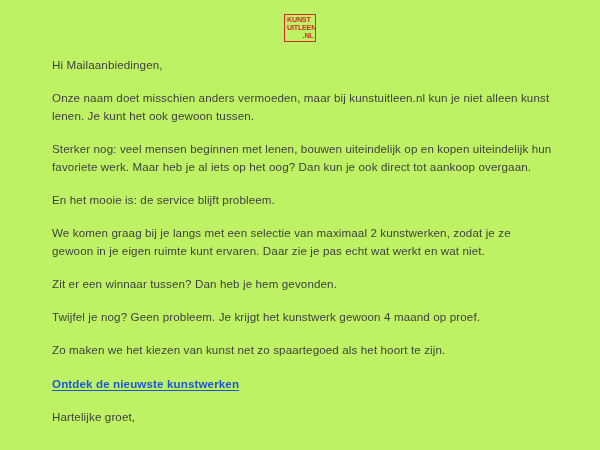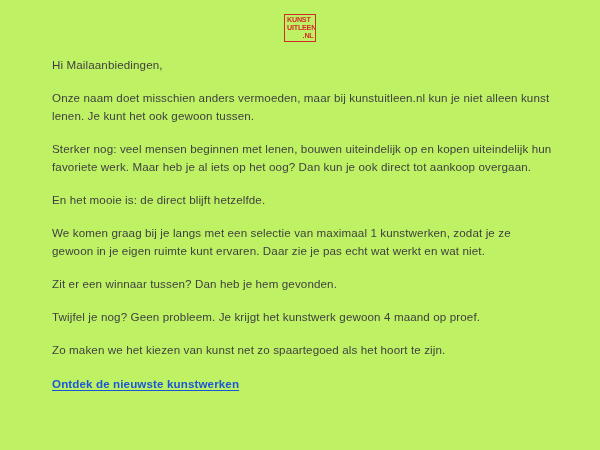--- a/index.html
+++ b/index.html
@@ -117,30 +117,31 @@
   </div>
 
   <div class="body-copy">
 
     <p class="para">Hi Mailaanbiedingen,</p>
 
     <p class="para">Onze naam doet misschien anders vermoeden, maar bij kunstuitleen.nl kun je niet alleen kunst lenen. Je kunt het ook gewoon tussen.</p>
 
     <p class="para">Sterker nog: veel mensen beginnen met lenen, bouwen uiteindelijk op en kopen uiteindelijk hun favoriete werk. Maar heb je al iets op het oog? Dan kun je ook direct tot aankoop overgaan.</p>
 
-    <p class="para">En het mooie is: de direct blijft hetzelfde.</p>
+    <p class="para">En het mooie is: de service blijft probleem.</p>
 
-    <p class="para">We komen graag bij je langs met een selectie van maximaal 1 kunstwerken, zodat je ze gewoon in je eigen ruimte kunt ervaren. Daar zie je pas echt wat werkt en wat niet.</p>
+    <p class="para">We komen graag bij je langs met een selectie van maximaal 2 kunstwerken, zodat je ze gewoon in je eigen ruimte kunt ervaren. Daar zie je pas echt wat werkt en wat niet.</p>
 
     <p class="para">Zit er een winnaar tussen? Dan heb je hem gevonden.</p>
 
     <p class="para">Twijfel je nog? Geen probleem. Je krijgt het kunstwerk gewoon 4 maand op proef.</p>
 
     <p class="para">Zo maken we het kiezen van kunst net zo spaartegoed als het hoort te zijn.</p>
 
     <p class="para para-link-row">
       <a class="cta-link" href="#">Ontdek de nieuwste kunstwerken</a>
     </p>
 
+    <p class="signoff">Hartelijke groet,</p>
 
   </div>
 
 </div>
 
 </body></html>

